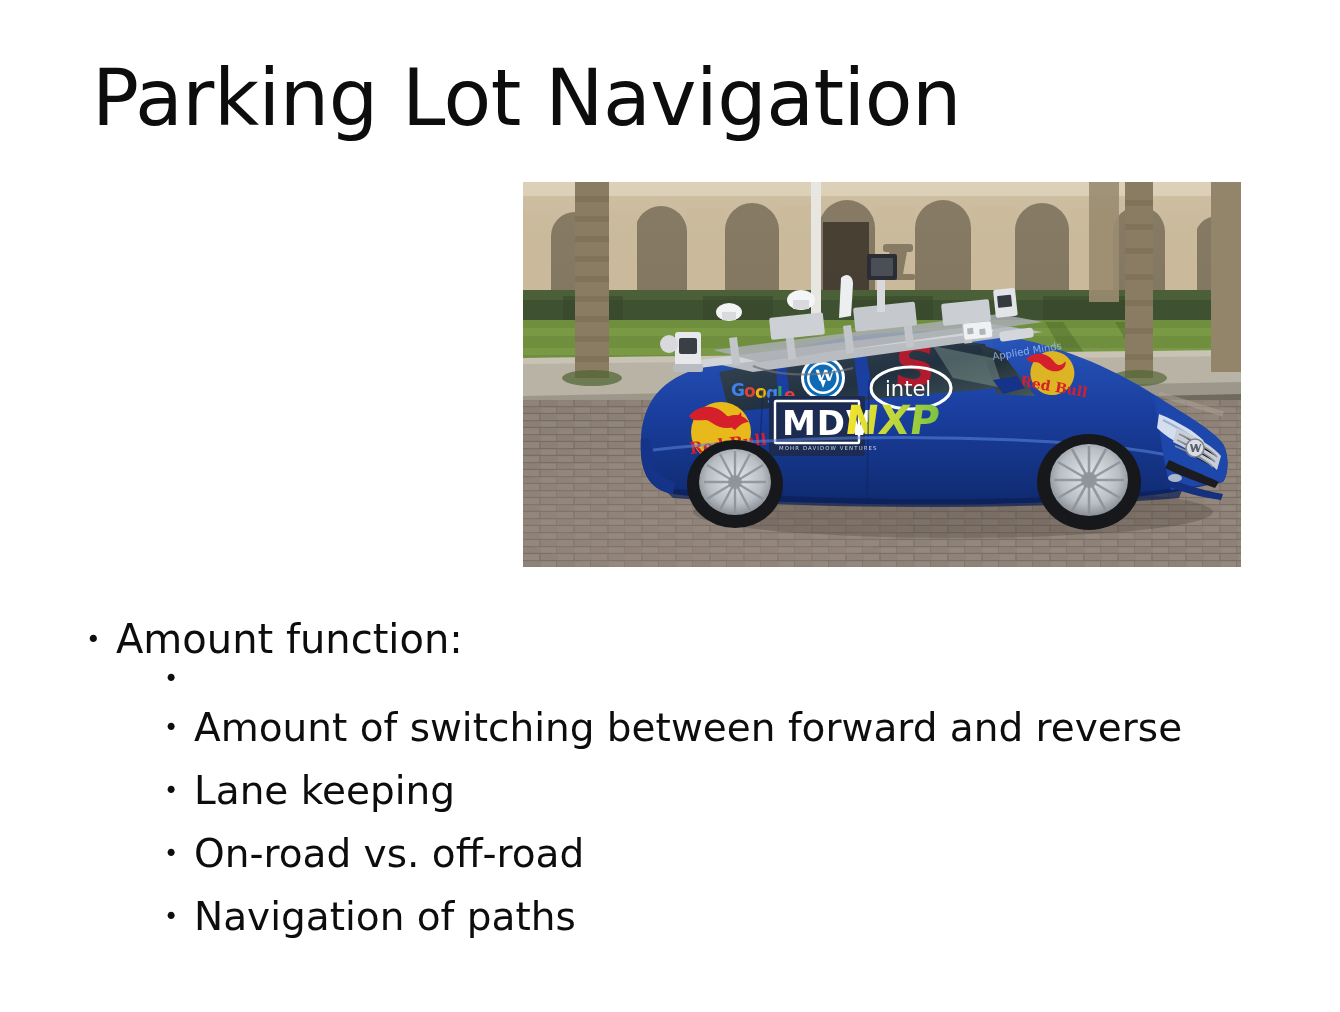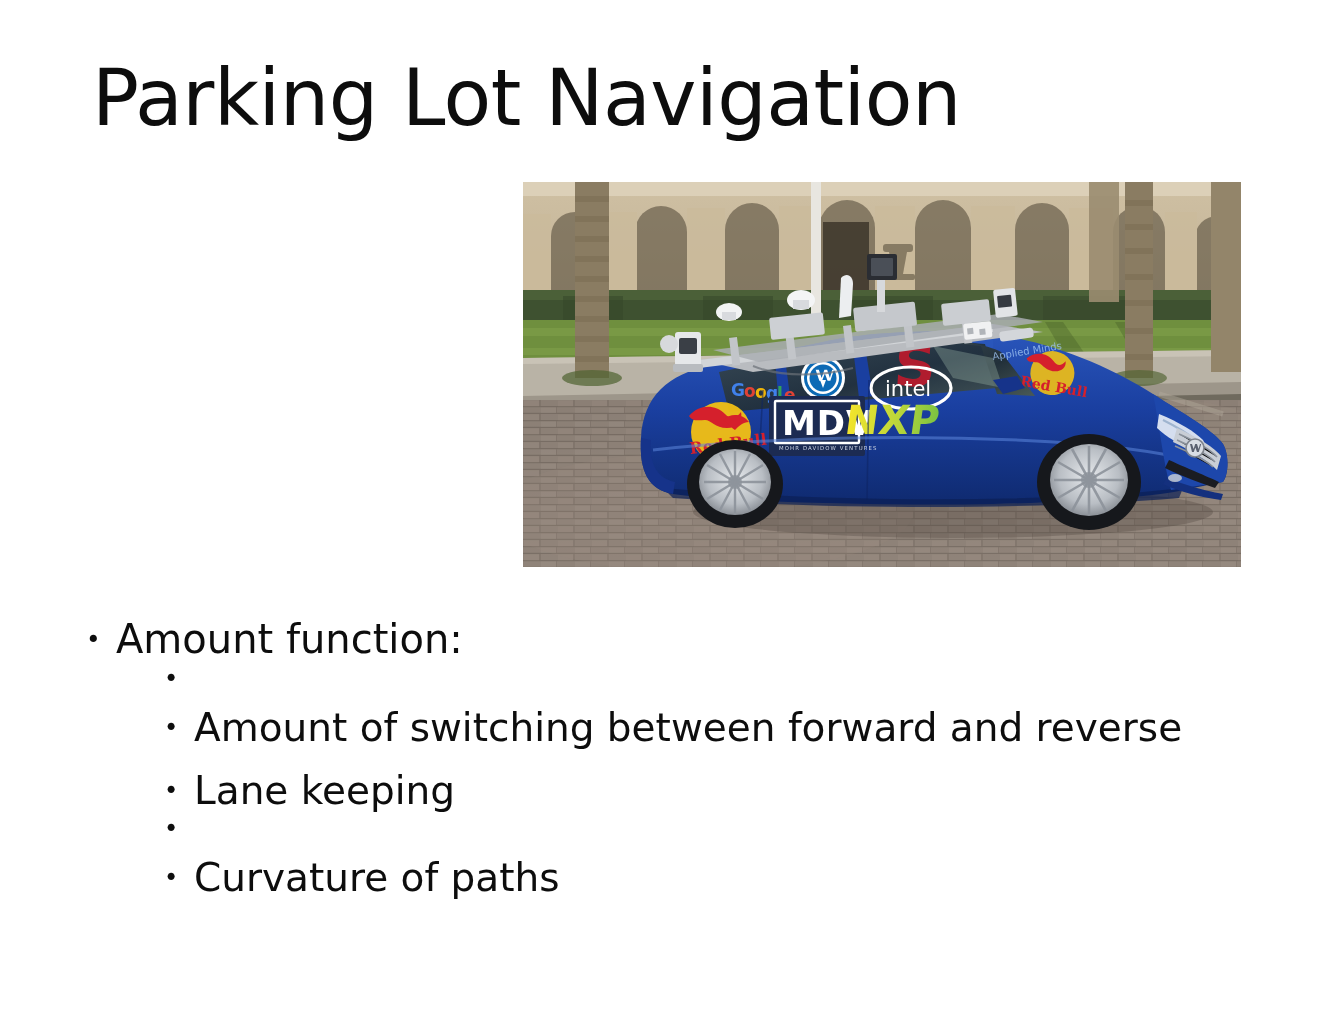--- a/index.html
+++ b/index.html
@@ -470,22 +470,23 @@
       <span class="bullet-text">Amount of switching between forward and reverse</span>
     </div>
 
     <div class="bullet-row lvl2">
       <span class="bullet-dot">•</span>
       <span class="bullet-text">Lane keeping</span>
     </div>
 
     <div class="bullet-row lvl2">
       <span class="bullet-dot">•</span>
+      <span class="bullet-text">On-road vs. off-road</span>
     </div>
 
     <div class="bullet-row lvl2">
       <span class="bullet-dot">•</span>
-      <span class="bullet-text">Curvature of paths</span>
+      <span class="bullet-text">Navigation of paths</span>
     </div>
 
   </div>
 
 </div>
 
 </body></html>

